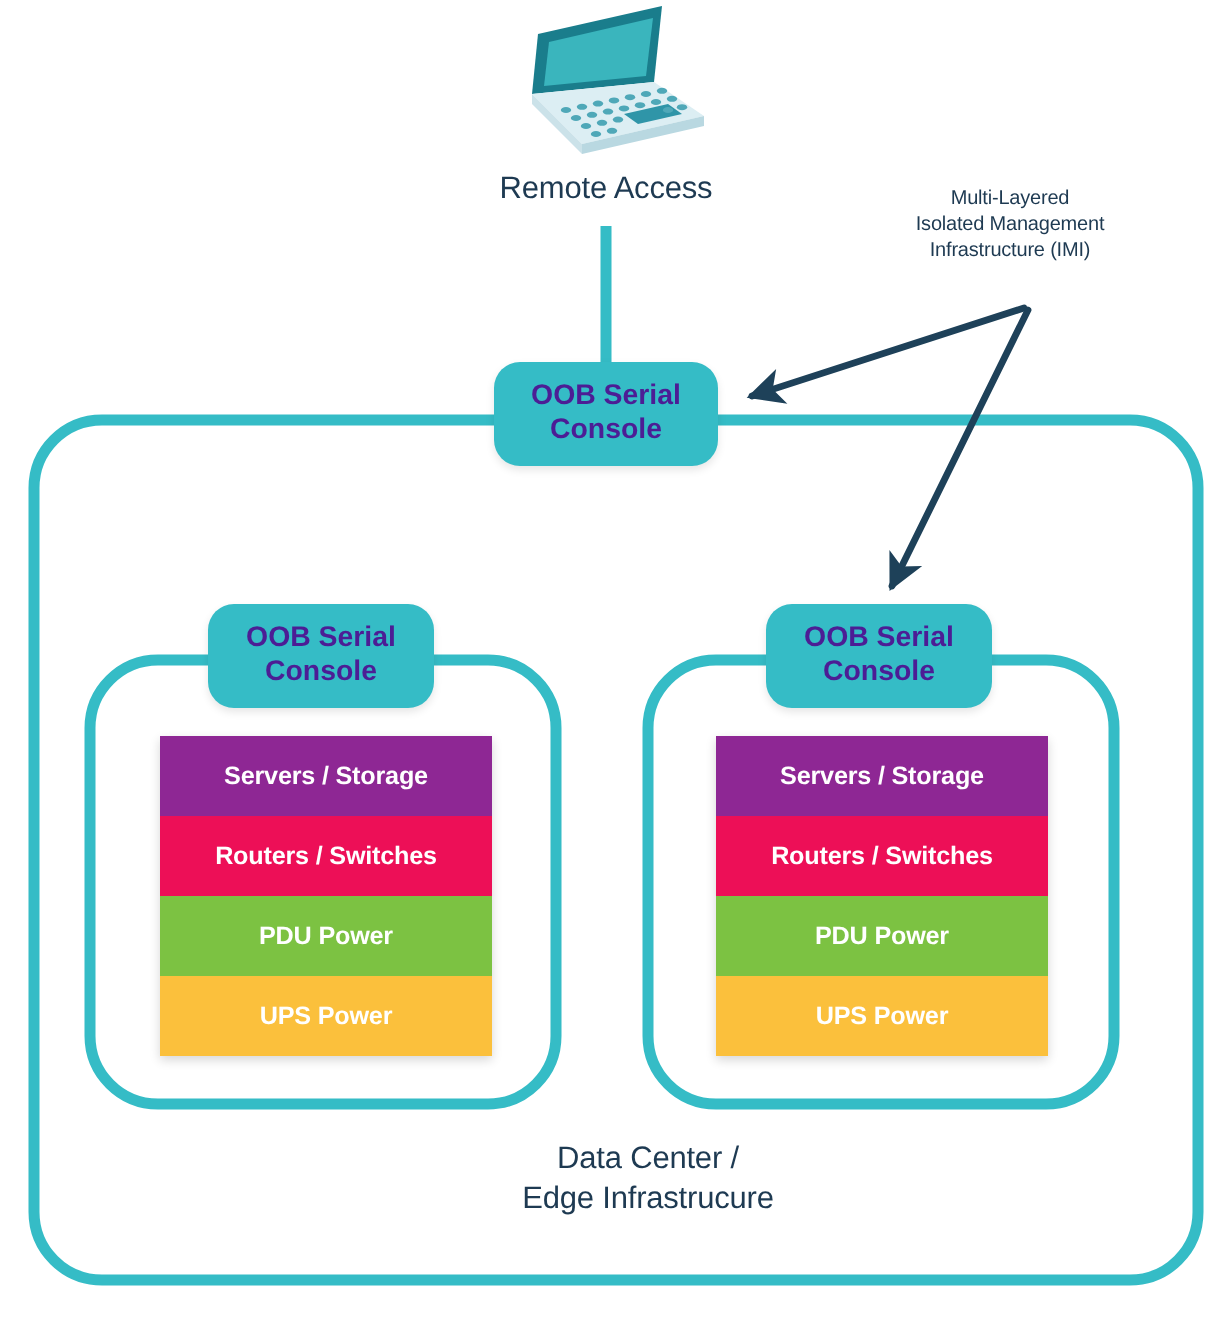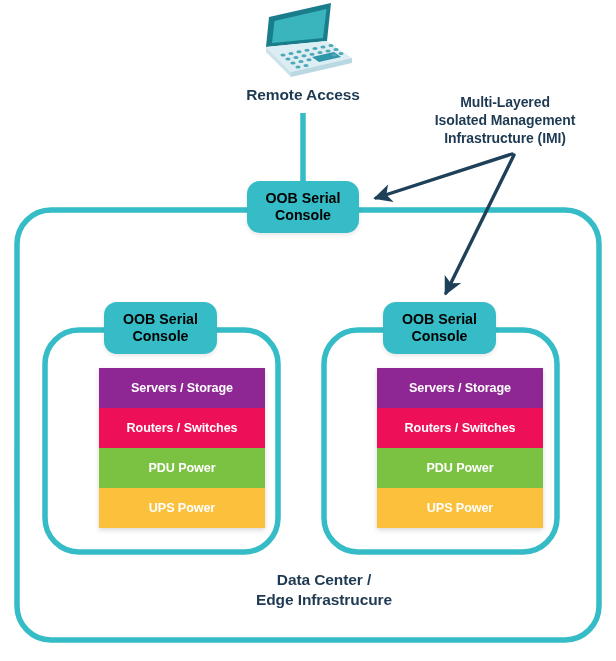--- a/index.html
+++ b/index.html
@@ -29,58 +29,58 @@
     left: 0; top: 0;
     width: 616px;
     height: 661px;
   }
 
   
   .lbl {
     position: absolute;
     text-align: center;
     color: #1e3a52;
-    font-weight: bold;
+    font-weight: normal;
     line-height: 1.22;
     letter-spacing: -0.1px;
     white-space: pre-line;
   }
 
   #remote-access-label {
     left: 203px;
     top: 86px;
     width: 200px;
     font-size: 15.5px;
   }
 
   #imi-label {
     left: 396px;
     top: 93px;
     width: 218px;
-    font-size: 14px;
+    font-size: 10px;
     line-height: 1.30;
   }
 
   #datacenter-label {
     left: 224px;
     top: 570px;
     width: 200px;
     font-size: 15.5px;
     line-height: 1.28;
   }
 
   
   .console-pill {
     position: absolute;
     display: flex;
     align-items: center;
     justify-content: center;
     text-align: center;
     background: #35bcc6;
-    color: #000000;
+    color: #4c1d95;
     font-weight: bold;
     border-radius: 13px;
     white-space: pre-line;
     line-height: 1.2;
     box-shadow: 0 2px 4px rgba(0,0,0,0.10);
   }
 
   #console-top {
     left: 247px;
     top: 181px;
@@ -103,21 +103,20 @@
     width: 113px;
     height: 52px;
     font-size: 14.2px;
   }
 
   
   .stack {
     position: absolute;
     width: 166px;
     box-shadow: 0 2px 5px rgba(0,0,0,0.16);
-    margin-left: 19px;
   }
   #stack-left  { left: 80px;  top: 368px; }
   #stack-right { left: 358px; top: 368px; }
 
   .layer {
     height: 40px;
     display: flex;
     align-items: center;
     justify-content: center;
     color: #ffffff;

